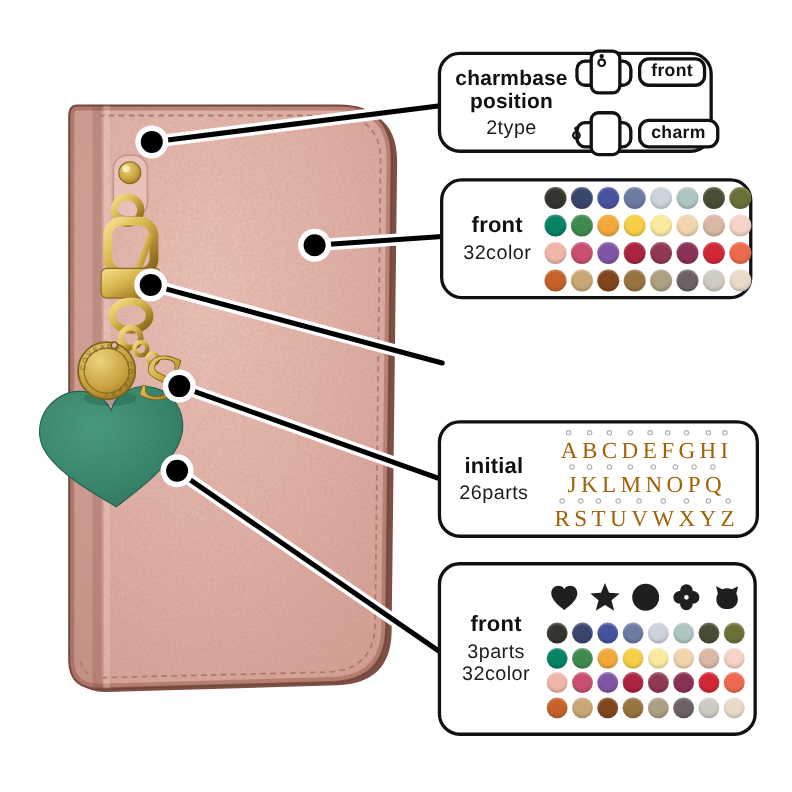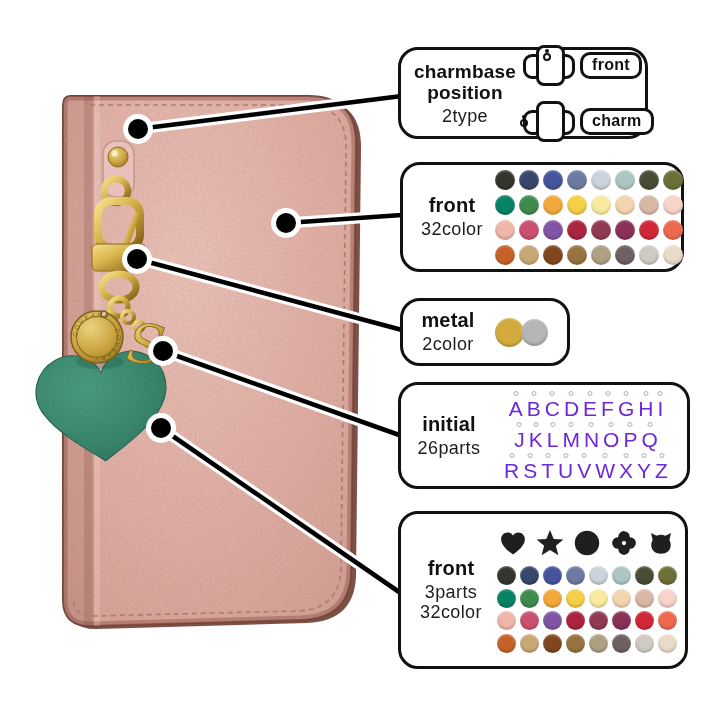--- a/index.html
+++ b/index.html
@@ -46,21 +46,21 @@
   .dot{width:20px;height:20px;border-radius:50%;display:inline-block;
        box-shadow:inset 0 1px 2px rgba(255,255,255,.35), inset 0 -2px 3px rgba(0,0,0,.18);}
   .charm-grid .dot,.charm-grid{--s:19px;}
   .charm-grid{grid-template-columns:repeat(8,19px);grid-auto-rows:19px;gap:3.5px 4px;}
   .charm-grid .dot{width:19px;height:19px;}
   .metal-dots{display:flex;align-items:center;margin-left:8px;}
   .metal-dots .dot{width:29px;height:29px;}
   .metal-dots .dot + .dot{margin-left:-3px;width:27px;height:27px;}
 
   
-  .letters{flex:1;text-align:center;font-family:Liberation Sans, sans-serif;color:#6d28d9;
+  .letters{flex:1;text-align:center;font-family:Liberation Serif, serif;color:#a16207;
            font-size:21px;line-height:26px;padding-top:4px;}
   .letters .lrow{white-space:nowrap;}
   .letter{display:inline-block;position:relative;margin:0 2px;padding-top:5px;}
   .letter::before{content:"";position:absolute;top:0;left:50%;transform:translateX(-50%);
                   width:5px;height:5px;border:1.4px solid #aab0b0;border-radius:50%;box-sizing:border-box;}
 
   
   .charm-col{display:flex;flex-direction:column;justify-content:center;gap:7px;flex:1;align-items:flex-start;padding-left:2px;}
   .shapes{display:flex;align-items:center;gap:5px;height:32px;}
   .shapes svg{display:block;}
@@ -253,30 +253,20 @@
         <span class="dot" style="background: rgb(201, 168, 118);"></span>
         <span class="dot" style="background: rgb(128, 71, 31);"></span>
         <span class="dot" style="background: rgb(151, 116, 63);"></span>
         <span class="dot" style="background: rgb(173, 160, 131);"></span>
         <span class="dot" style="background: rgb(110, 97, 99);"></span>
         <span class="dot" style="background: rgb(208, 203, 194);"></span>
         <span class="dot" style="background: rgb(234, 219, 200);"></span>
       </div>
   </div>
 
-  <div class="panel p-metal">
-    <div class="p-text">
-      <div class="p-title">metal</div>
-      <div class="p-sub">2color</div>
-    </div>
-    <div class="metal-dots">
-        <span class="dot" style="background: rgb(211, 171, 60);"></span>
-        <span class="dot" style="background: rgb(181, 181, 181);"></span>
-      </div>
-  </div>
 
   <div class="panel p-initial">
     <div class="p-text">
       <div class="p-title">initial</div>
       <div class="p-sub">26parts</div>
     </div>
     <div class="letters">
       <div class="lrow"><span class="letter">A</span><span class="letter">B</span><span class="letter">C</span><span class="letter">D</span><span class="letter">E</span><span class="letter">F</span><span class="letter">G</span><span class="letter">H</span><span class="letter">I</span></div>
       <div class="lrow"><span class="letter">J</span><span class="letter">K</span><span class="letter">L</span><span class="letter">M</span><span class="letter">N</span><span class="letter">O</span><span class="letter">P</span><span class="letter">Q</span></div>
       <div class="lrow"><span class="letter">R</span><span class="letter">S</span><span class="letter">T</span><span class="letter">U</span><span class="letter">V</span><span class="letter">W</span><span class="letter">X</span><span class="letter">Y</span><span class="letter">Z</span></div>

